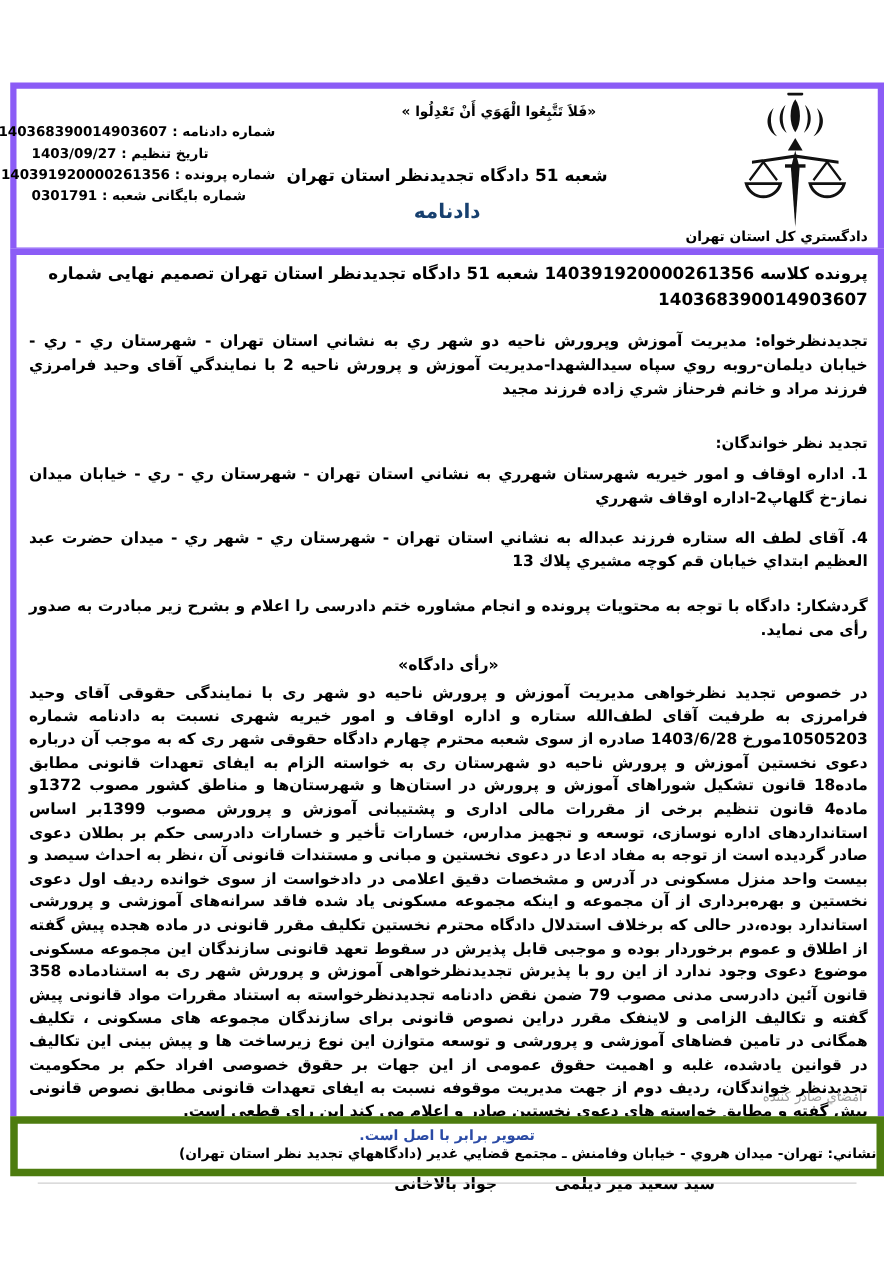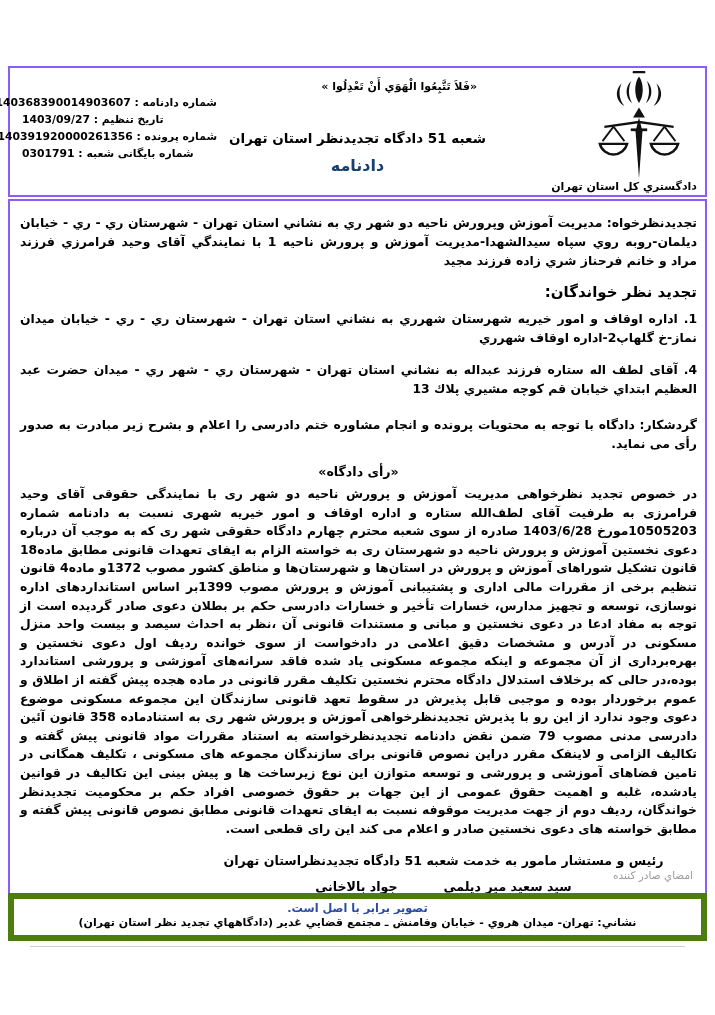--- a/index.html
+++ b/index.html
@@ -5,56 +5,56 @@
   html,body{margin:0;padding:0;background:#ffffff;}
   .page{
     position:relative;
     width:715px;height:1015px;
     background:#ffffff;
     font-family:"DejaVu Sans","Liberation Sans",sans-serif;
     color:#000;
     direction:rtl;
     overflow:hidden;
   }
-  .box{position:absolute;left:8px;right:8px;border:2px solid #8b5cf6;background:#fff;}
+  .box{position:absolute;left:8px;right:8px;border:5px solid #8b5cf6;background:#fff;}
   
   .header-box{top:66px;height:127px;}
   .verse{position:absolute;top:12px;left:36%;width:40%;text-align:center;
          font-size:11px;font-weight:700;white-space:nowrap;}
   .branch-title{position:absolute;top:62px;left:0;right:0;text-align:center;
          font-size:13.5px;font-weight:700;}
   .doc-type{position:absolute;top:88px;left:0;right:0;text-align:center;
          font-size:16px;font-weight:700;color:#17406f;}
   .nums{position:absolute;top:26px;left:12px;width:195px;direction:rtl;}
   .nums .row{font-size:10.8px;font-weight:700;line-height:17px;text-align:left;
          white-space:nowrap;direction:rtl;}
   .emblem{position:absolute;top:3px;right:18px;width:96px;height:113px;}
   .justice-caption{position:absolute;top:112px;right:8px;font-size:11px;font-weight:700;text-align:right;}
   
   .body-box{top:199px;height:694px;padding:0;}
   .body-inner{position:absolute;top:0;left:10px;right:8px;bottom:0;}
   .case-line{margin-top:5px;font-size:13.4px;font-weight:700;line-height:21px;text-align:right;}
   .para{font-size:12.4px;font-weight:700;line-height:19px;text-align:justify;text-justify:inter-word;}
   .appellant{margin-top:12px;}
-  .respondents-heading{margin-top:13px;font-size:15px;font-weight:700;}
+  .respondents-heading{margin-top:27px;font-size:12px;font-weight:700;}
   .respondent{margin-top:8px;}
   .respondent.second{margin-top:13px;}
   .procedure{margin-top:17px;}
   .verdict-heading{margin-top:11px;text-align:center;font-size:12.6px;font-weight:700;}
   .verdict-text{margin-top:6px;font-size:12.35px;line-height:18.6px;}
   .sig-wrap{margin-top:15px;margin-left:170px;text-align:center;}
   .sig-title{font-size:12.6px;font-weight:700;}
   .sig-names{margin-top:11px;display:flex;justify-content:center;gap:46px;
              font-size:12.6px;font-weight:700;direction:rtl;}
   .issuer-sig{position:absolute;left:auto;right:4px;bottom:14px;color:#9b9b9b;
              font-size:10.5px;font-weight:400;}
   
   .footer-box{top:893px;height:36px;border:6px solid #4d7c0f;}
   .certified{margin-top:3px;text-align:center;font-size:11.3px;font-weight:700;color:#2a4aa5;}
-  .address{margin-top:1px;text-align:center;font-size:11px;font-weight:700;color:#000;}
+  .address{margin-top:1px;font-size:11px;font-weight:700;color:#000;}
   .bottom-line{position:absolute;top:946px;left:30px;right:30px;border-top:1px solid #cfcfcf;}
   svg .ln{stroke:#111;fill:none;}
 </style>
 </head>
 <body>
 
 <div class="page">
 
   <div class="box header-box">
 
@@ -96,22 +96,23 @@
         <path class="ln" d="M78 61 L66 77 M78 61 L90 77" stroke-width="2"></path>
         <path class="ln" d="M63 80 A 15.5 15.5 0 0 0 93 80 Z" stroke-width="2.6"></path>
       </svg>
     </div>
     <div class="justice-caption">دادگستري کل استان تهران</div>
   </div>
 
   <div class="box body-box">
     <div class="body-inner">
 
+      <div class="case-line">پرونده کلاسه 140391920000261356 شعبه 51 دادگاه تجدیدنظر استان تهران تصمیم نهایی شماره 140368390014903607</div>
 
-      <div class="para appellant">تجدیدنظرخواه:  مدیریت آموزش وپرورش ناحیه دو شهر ري  به نشاني استان تهران - شهرستان ري - ري - خیابان دیلمان-روبه روي سپاه سیدالشهدا-مدیریت آموزش و پرورش ناحیه 1 با نمایندگي آقای وحید فرامرزي فرزند مراد و خانم فرحناز شري زاده فرزند مجید</div>
+      <div class="para appellant">تجدیدنظرخواه:  مدیریت آموزش وپرورش ناحیه دو شهر ري  به نشاني استان تهران - شهرستان ري - ري - خیابان دیلمان-روبه روي سپاه سیدالشهدا-مدیریت آموزش و پرورش ناحیه 2 با نمایندگي آقای وحید فرامرزي فرزند مراد و خانم فرحناز شري زاده فرزند مجید</div>
 
       <div class="respondents-heading">تجدید نظر خواندگان:</div>
 
       <div class="para respondent">1.  اداره اوقاف و امور خیریه شهرستان شهرري  به نشاني استان تهران - شهرستان ري - ري - خیابان میدان نماز-خ گلهاپ2-اداره اوقاف شهرري</div>
       <div class="para respondent second">4. آقای لطف اله ستاره  فرزند عبداله به نشاني استان تهران -  شهرستان ري -  شهر ري - میدان حضرت عبد العظیم ابتداي خیابان قم کوچه مشیري  پلاك 13</div>
 
       <div class="para procedure">گردشکار: دادگاه با توجه به محتویات پرونده و  انجام مشاوره ختم دادرسی را اعلام و بشرح زیر مبادرت به صدور رأی می نماید.</div>
 
       <div class="verdict-heading">«رأی دادگاه»</div>
 

